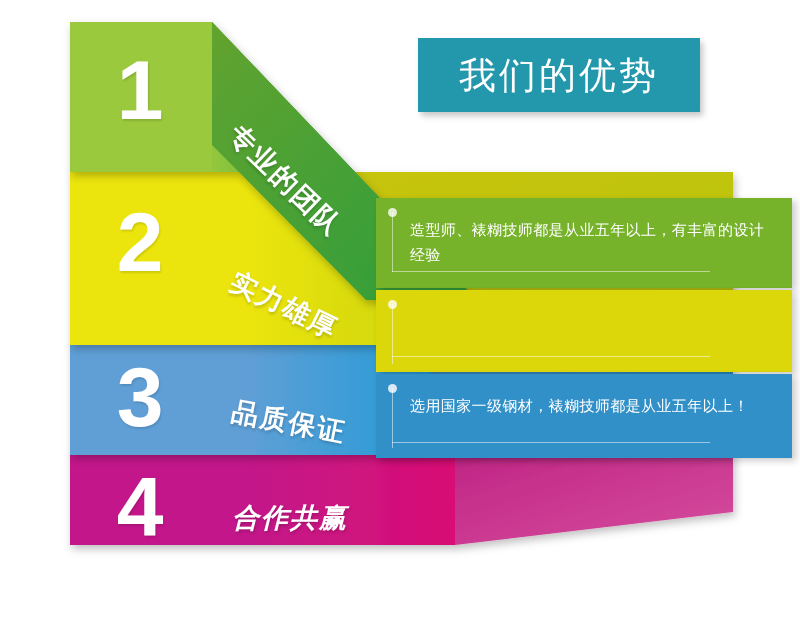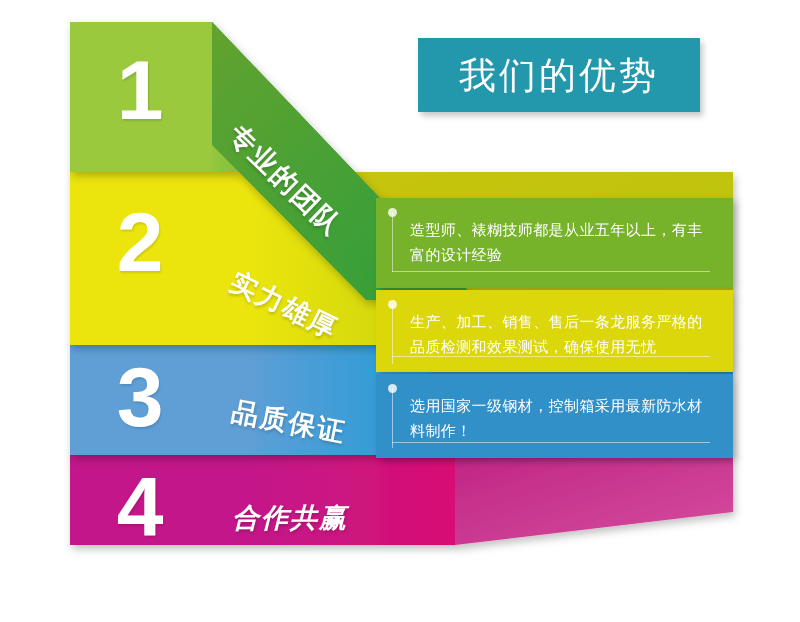--- a/index.html
+++ b/index.html
@@ -43,21 +43,21 @@
     text-shadow:1px 2px 3px rgba(0,0,0,.18);
     transform-origin:left center;
   }
   .rl-1{left:233px;top:112px;transform:rotate(44deg);}
   .rl-2{left:232px;top:262px;transform:rotate(26deg);}
   .rl-3{left:232px;top:393px;transform:rotate(11deg);}
   .rl-4{left:232px;top:500px;transform:rotate(0deg);font-style:italic;}
 
   
   .card{
-    position:absolute;left:376px;width:357px;
+    position:absolute;left:376px;width:416px;
     box-shadow:4px 3px 7px rgba(0,0,0,.20);
     overflow:hidden;
   }
   .card-1{top:198px;height:90px;background:#76b22a;}
   .card-2{top:290px;height:82px;background:#dbd70b;}
   .card-3{top:374px;height:84px;background:#3290c9;}
   .card-4{top:460px;height:88px;background:#cf0d80;}
 
   .bracket{
     position:absolute;left:16px;top:14px;
@@ -174,24 +174,23 @@
     <div class="bracket"></div>
     <div class="bracket-h"></div>
     <div class="dot"></div>
     <div class="card-desc">造型师、裱糊技师都是从业五年以上，有丰富的设计经验</div>
   </div>
 
   <div class="card card-2">
     <div class="bracket"></div>
     <div class="bracket-h"></div>
     <div class="dot"></div>
-    <div class="card-desc">生产、加工、销售、售后一条龙服务严格的品质检测和效果测试，确保使用无忧</div>
   </div>
 
   <div class="card card-3">
     <div class="bracket"></div>
     <div class="bracket-h"></div>
     <div class="dot"></div>
-    <div class="card-desc">选用国家一级钢材，控制箱采用最新防水材料制作！</div>
+    <div class="card-desc">选用国家一级钢材，裱糊技师都是从业五年以上！</div>
   </div>
 
 
 </div>
 
 </body></html>

